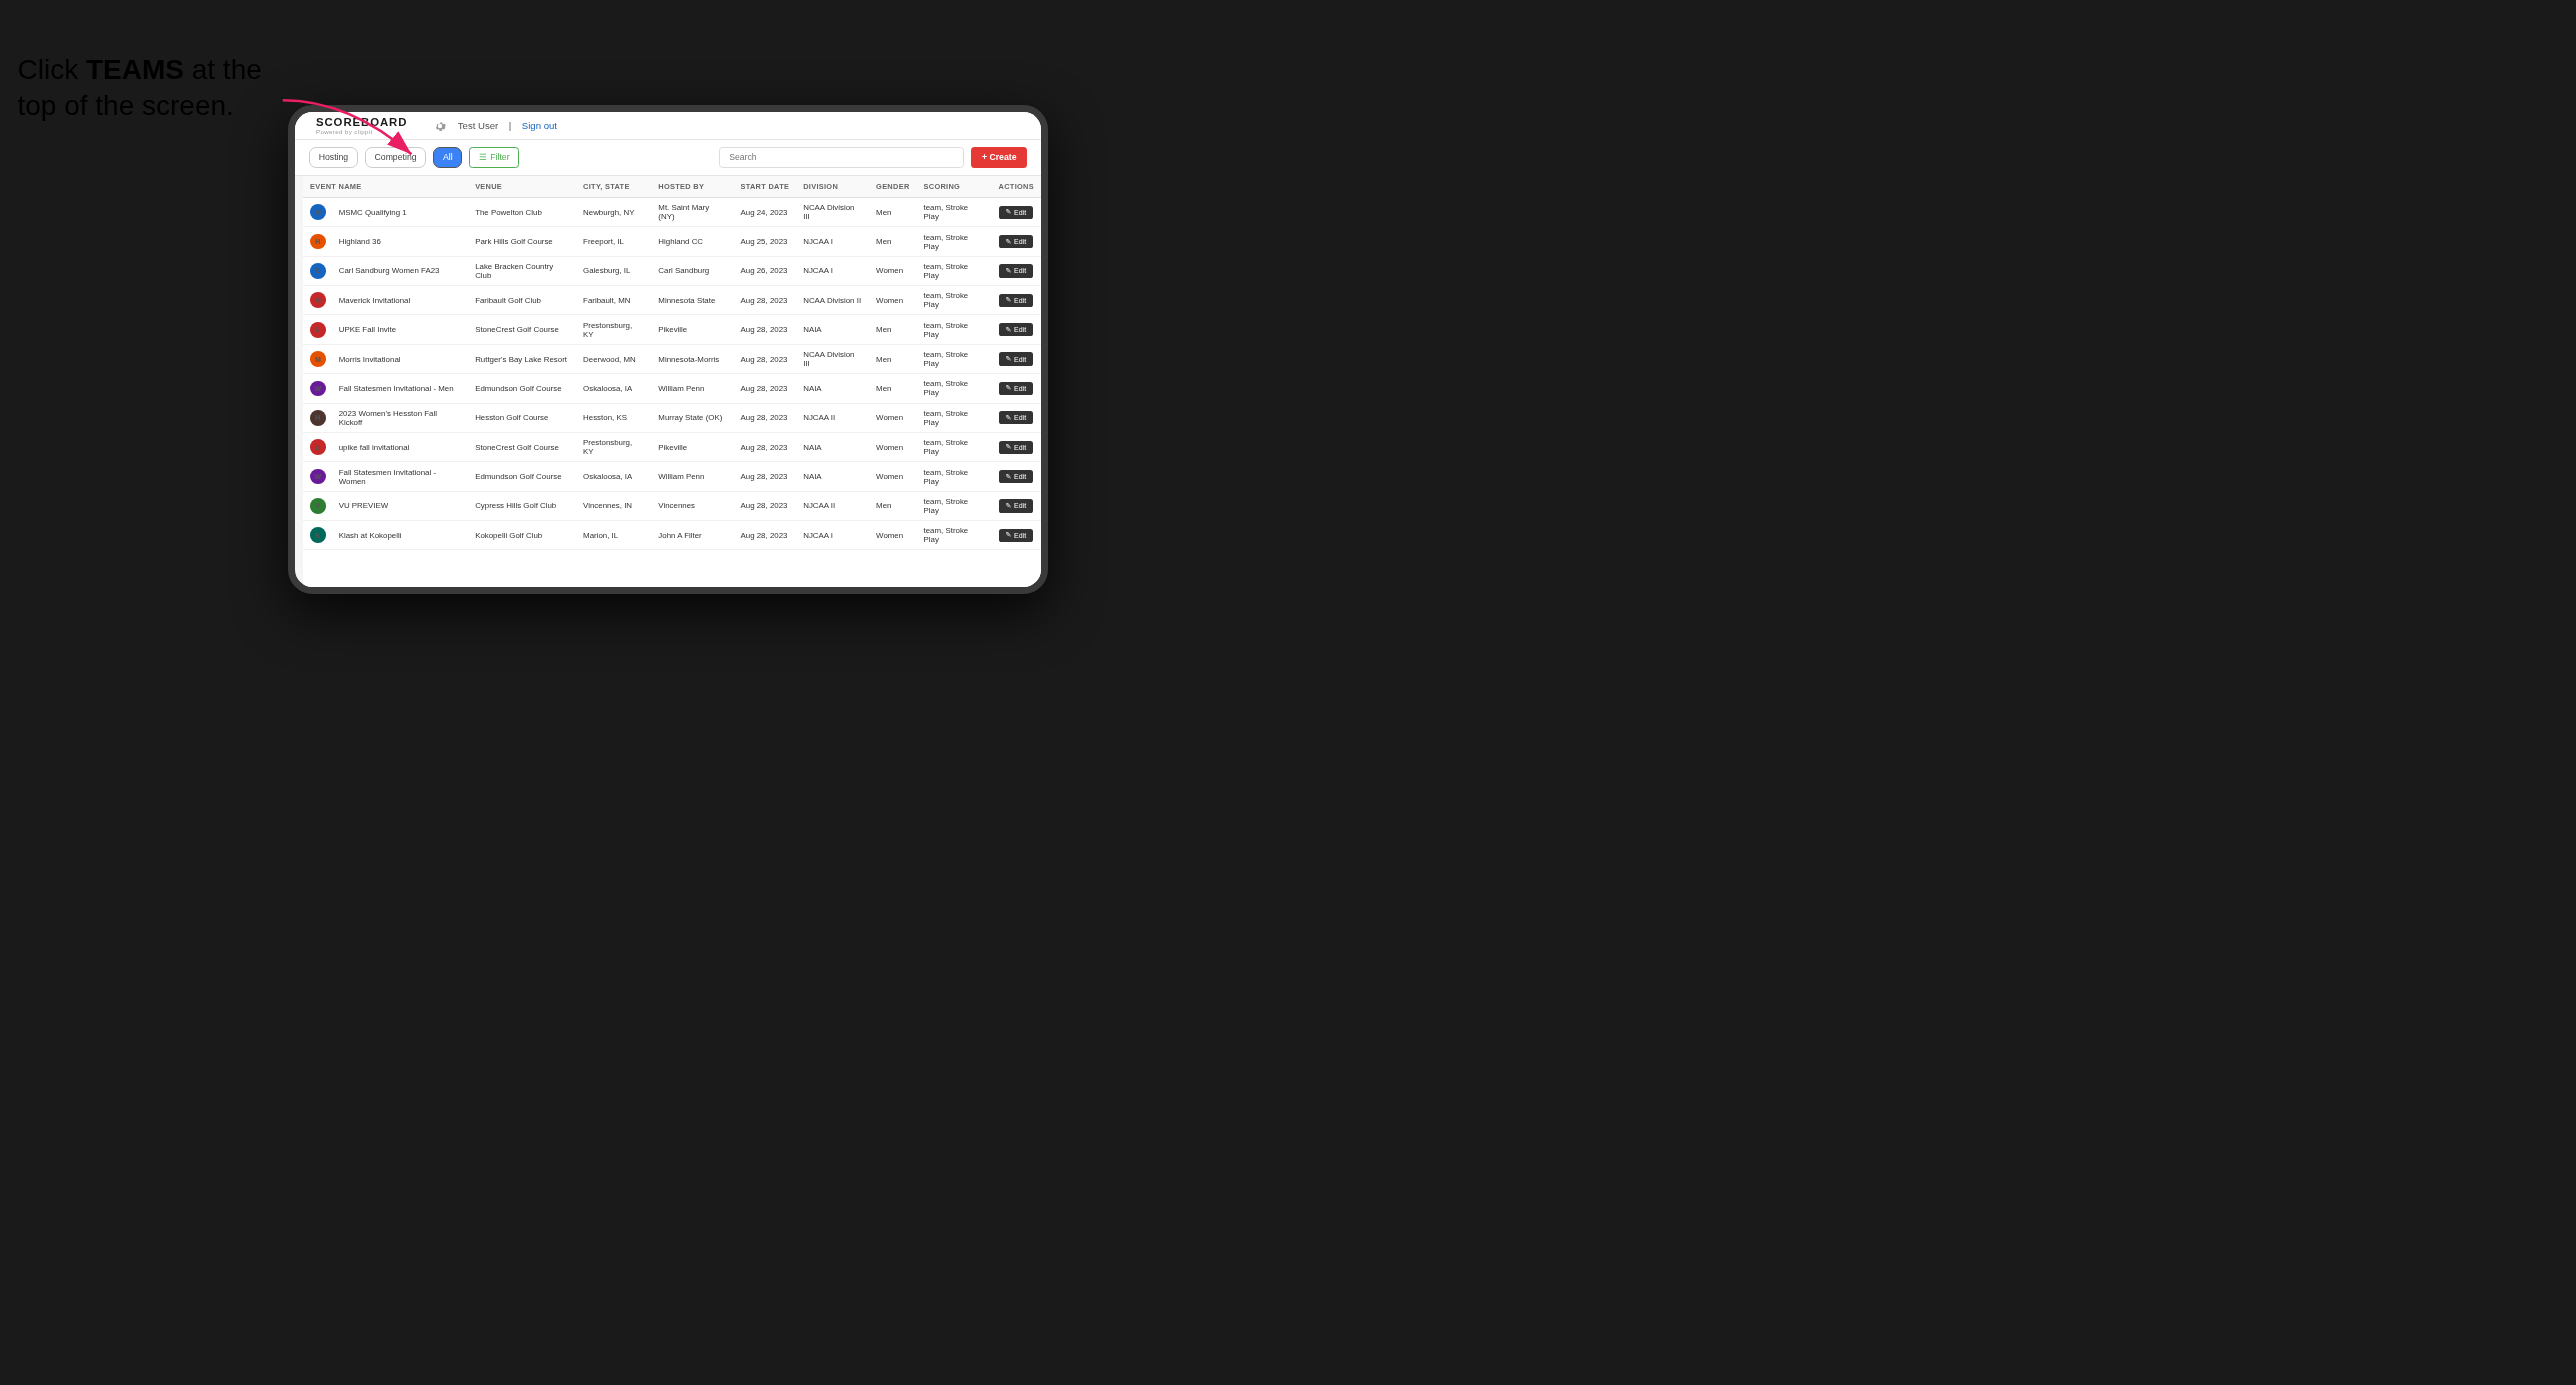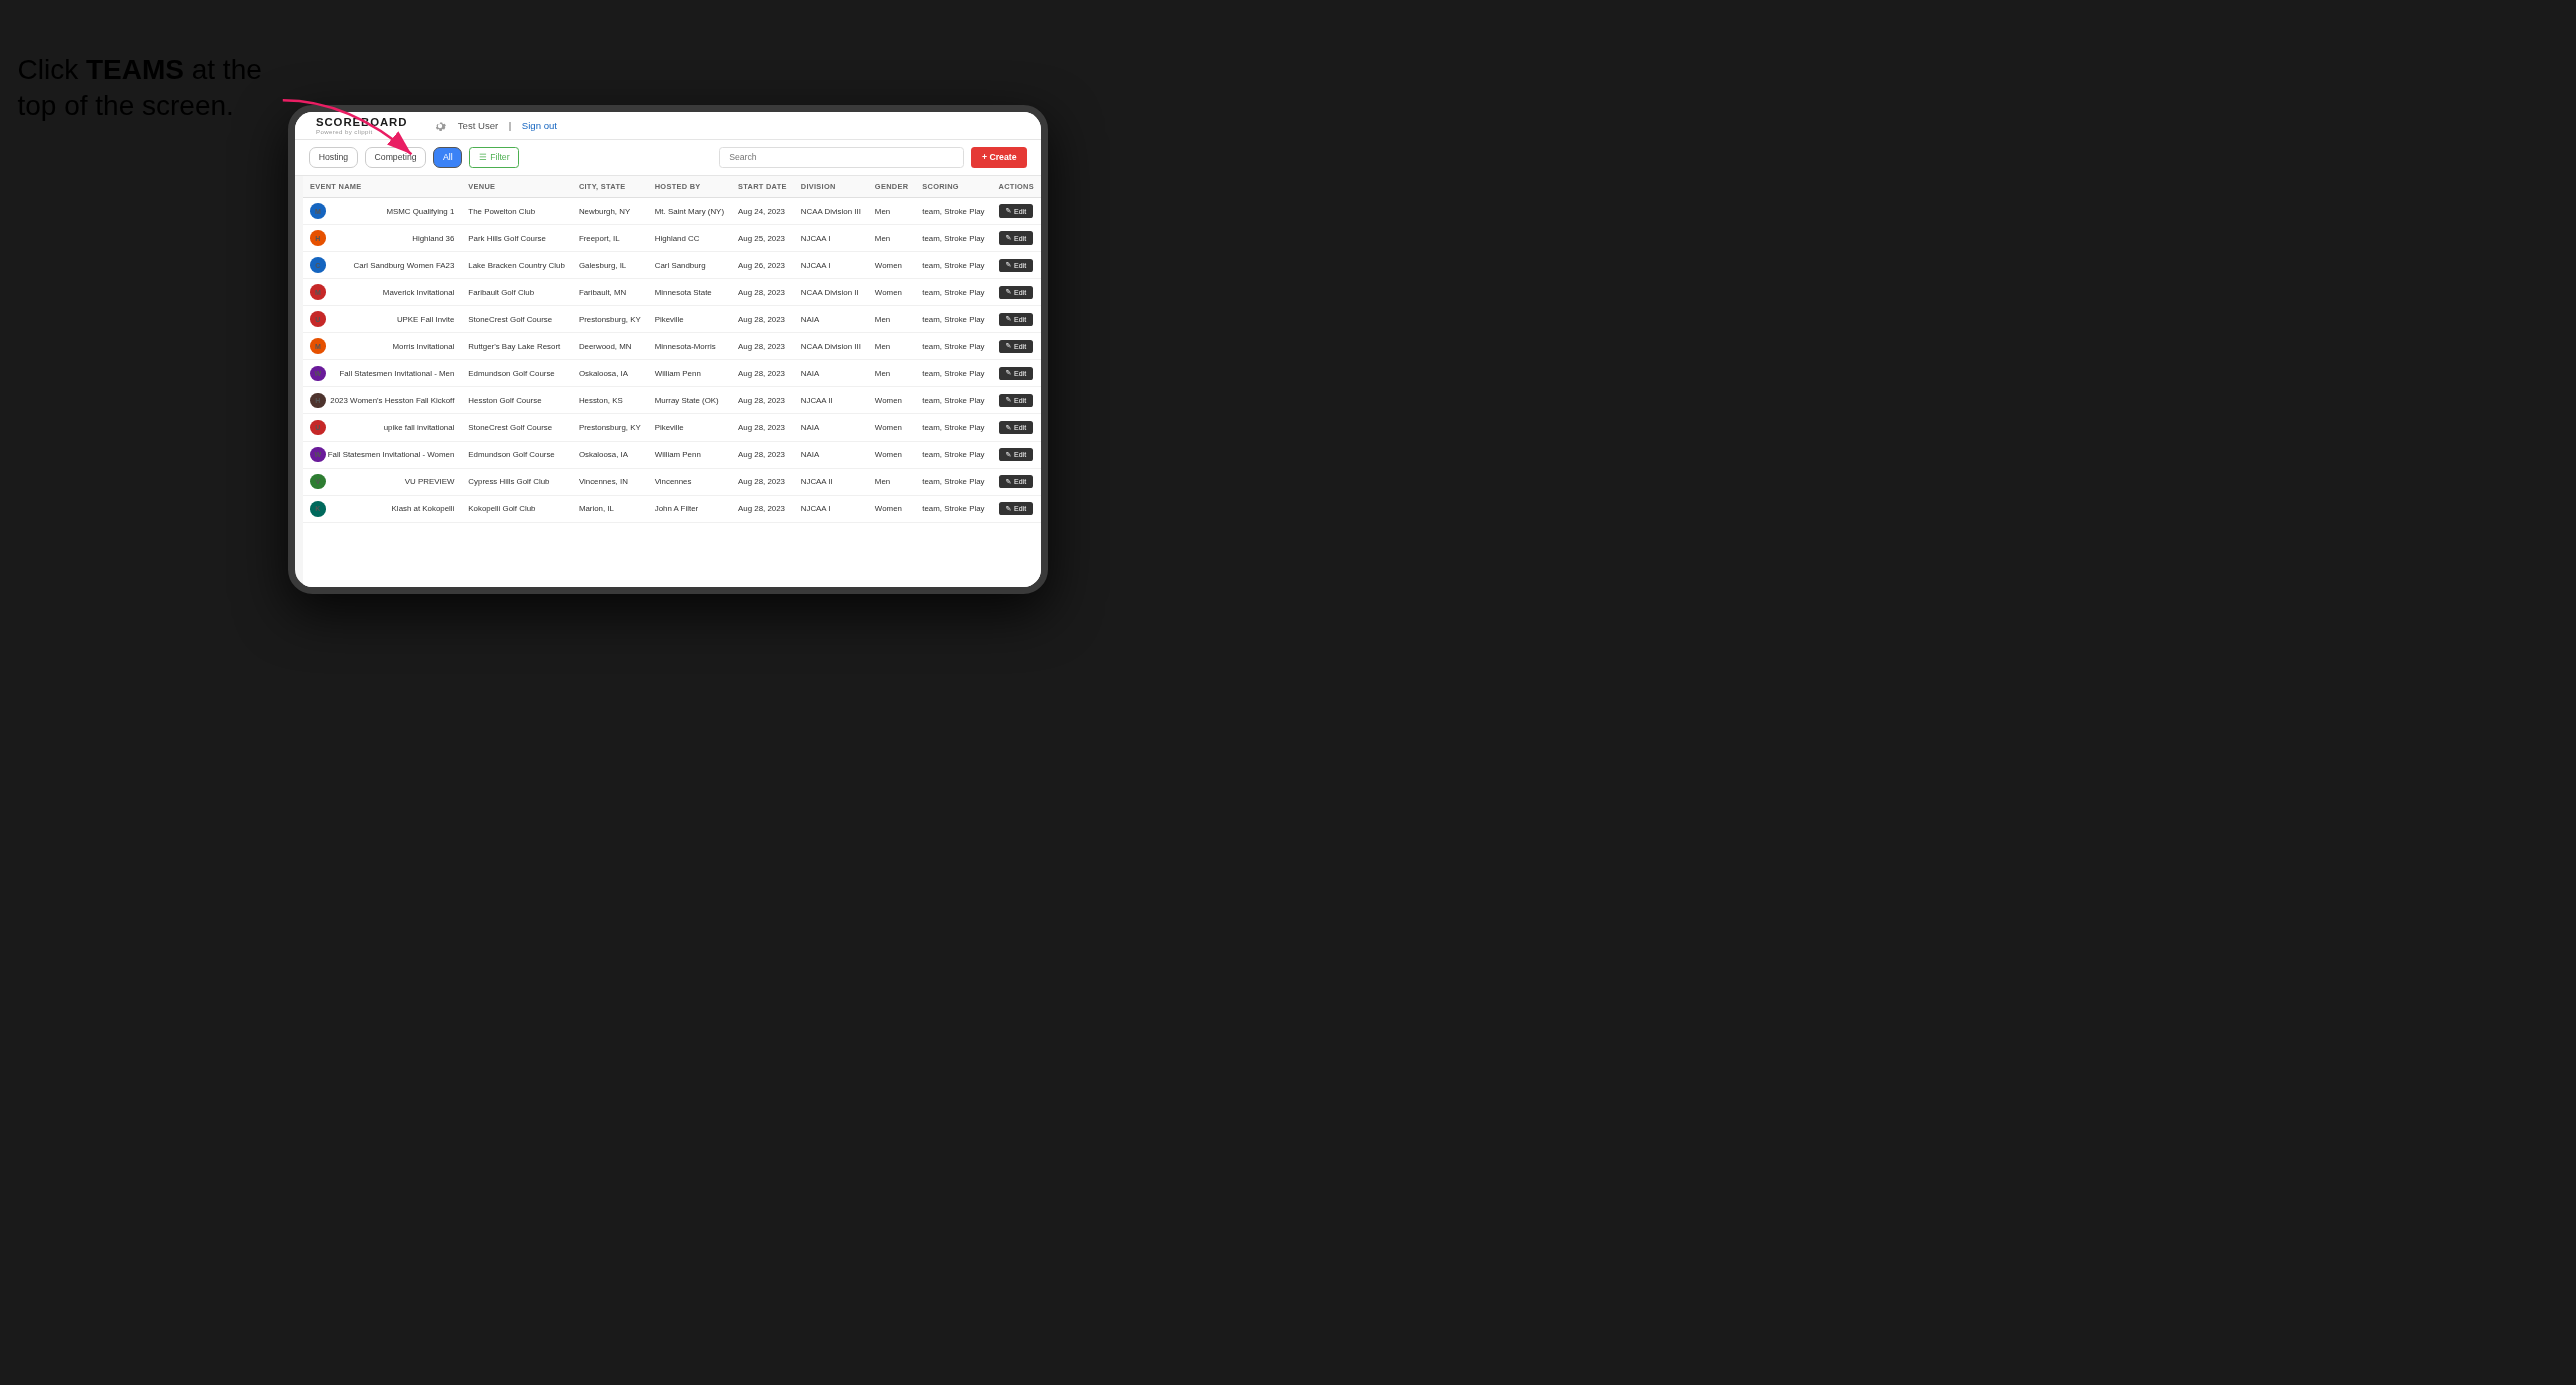--- a/index.html
+++ b/index.html
@@ -236,22 +236,21 @@
       padding: 5.2px 7px;
       border-bottom: 0.9px solid #f0f0f0;
       vertical-align: middle;
       color: #333;
       font-size: 7.9px;
     }
 
     .event-name-cell {
       display: flex;
       align-items: center;
-      gap: 2px;
-      justify-content: space-between;
+      gap: 13px;
     }
 
     .team-icon {
       width: 15.7px;
       height: 15.7px;
       border-radius: 50%;
       background: #ddd;
       flex-shrink: 0;
       display: flex;
       align-items: center;

